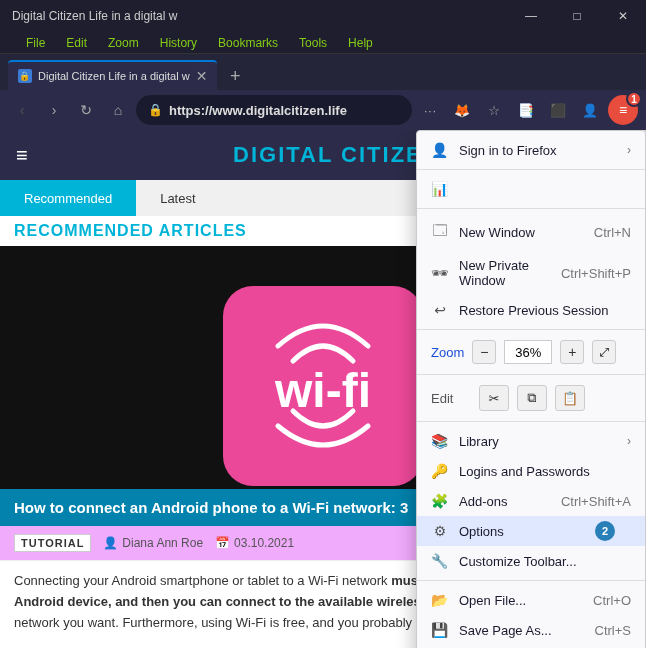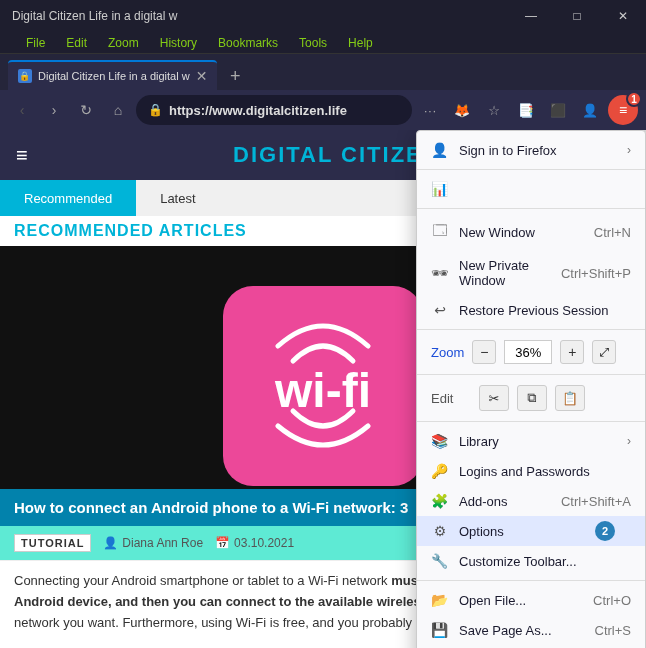--- a/index.html
+++ b/index.html
@@ -213,21 +213,21 @@
       right: 0;
       background: rgba(0,150,200,0.85);
       padding: 10px 14px;
       color: white;
       font-size: 15px;
       font-weight: bold;
     }
 
     
     .article-meta {
-      background: #5eead4;
+      background: #f0abfc;
       padding: 8px 14px;
       display: flex;
       align-items: center;
       gap: 12px;
       font-size: 12px;
       color: #333;
       border-bottom: 1px solid #eee;
     }
     .tutorial-badge {
       background: white;

